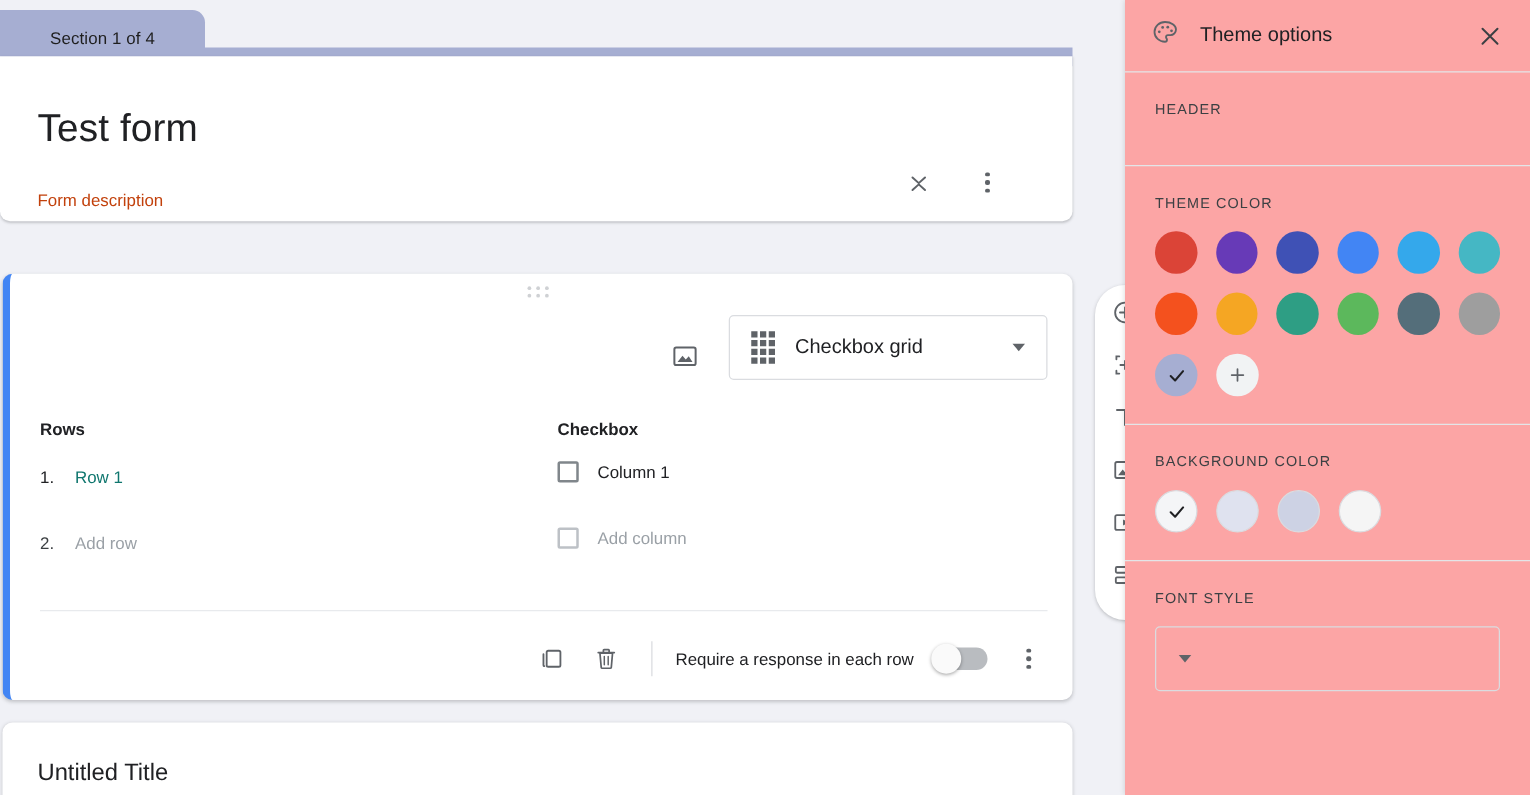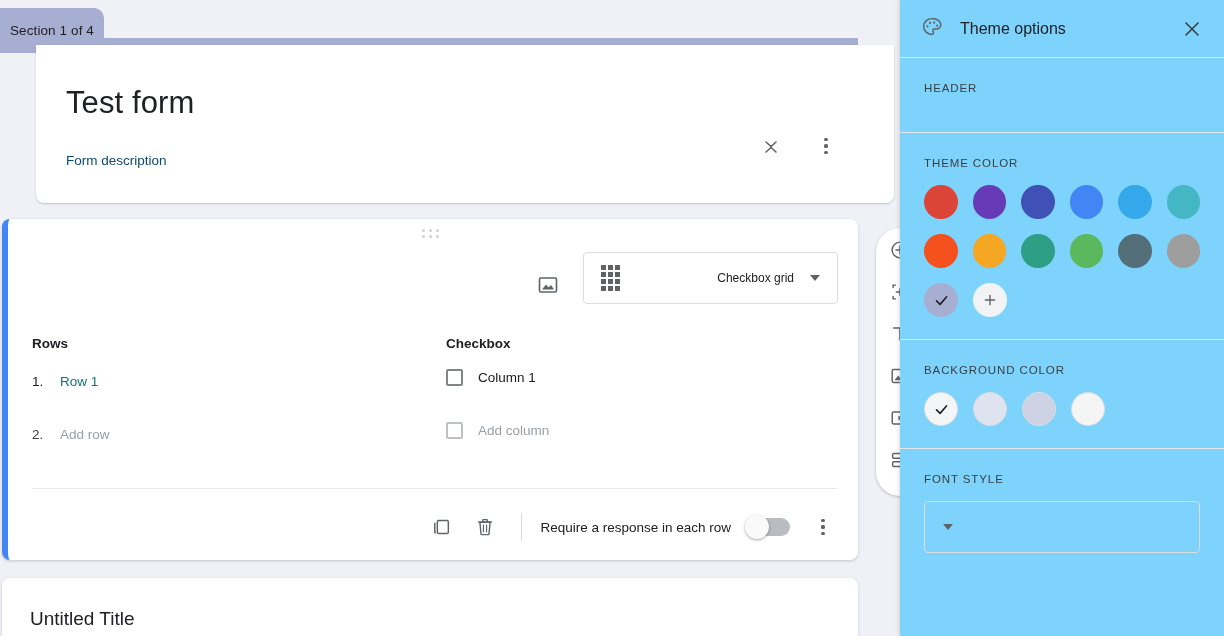--- a/index.html
+++ b/index.html
@@ -15,53 +15,52 @@
   #form-area {
     position: absolute; left: 0; top: 0;
     width: 900px; height: 636px;
     background: #f0f1f6;
     overflow: hidden;
   }
 
   
   #section-tab {
     position: absolute; left: 0; top: 8px;
-    height: 45px; padding: 0 10px;
+    height: 45px; padding: 0 40px;
     background: #a6aed2;
     border-top-right-radius: 10px;
     display: flex; align-items: center;
     z-index: 3;
   }
   #section-tab .tab-label {
     font-size: 13.5px; color: #1f1f1f; letter-spacing: .1px;
   }
   #tab-strip {
     position: absolute; left: 0; top: 38px;
     width: 858px; height: 15px;
     background: #a6aed2;
     z-index: 2;
   }
 
   
   #form-header-card {
     position: absolute; left: 0; top: 45px;
-    width: 858px; height: 158px;
+    width: 858px; height: 132px;
     background: #fff;
     border-bottom-left-radius: 8px; border-bottom-right-radius: 8px;
     box-shadow: 0 1px 2px rgba(60,64,67,.25);
     z-index: 4;
-    margin-left: 36px;
   }
   #form-title {
     position: absolute; left: 30px; top: 40px;
     font-size: 31px; font-weight: 400; color: #202124; letter-spacing: .1px;
   }
   #form-description {
     position: absolute; left: 30px; top: 108px;
-    font-size: 13.5px; color: #0c4a6e;
+    font-size: 13.5px; color: #c2410c;
   }
   #header-collapse-icon {
     position: absolute; right: 110px; top: 88px;
     width: 26px; height: 26px;
     display: flex; align-items: center; justify-content: center;
   }
   #header-more-icon {
     position: absolute; right: 55px; top: 88px;
     width: 26px; height: 26px;
     display: flex; flex-direction: column; align-items: center; justify-content: center; gap: 3px;
@@ -106,21 +105,21 @@
     border: 1px solid #dadce0; border-radius: 4px;
     background: #fff;
     display: flex; align-items: center; gap: 16px;
     padding: 0 17px;
   }
   #qtype-grid-icon {
     display: grid; grid-template-columns: repeat(3, 5px); grid-template-rows: repeat(4, 5px);
     gap: 2px;
   }
   #qtype-grid-icon i { background: #5f6368; display: block; width: 5px; height: 5px; }
-  #qtype-label { font-size: 12px; color: #202124; flex: 1; text-align: right; }
+  #qtype-label { font-size: 16px; color: #202124; flex: 1; }
   .caret {
     width: 0; height: 0;
     border-left: 5px solid transparent; border-right: 5px solid transparent;
     border-top: 6px solid #5f6368;
   }
 
   
   .col-head {
     position: absolute; font-size: 13.5px; font-weight: bold; color: #202124;
   }
@@ -210,21 +209,21 @@
     display: flex; flex-direction: column; align-items: center;
     padding-top: 10px; gap: 18px;
     z-index: 5;
   }
   .float-icon { width: 24px; height: 24px; display: flex; align-items: center; justify-content: center; }
 
   
   #theme-panel {
     position: absolute; right: 0; top: 0;
     width: 324px; height: 636px;
-    background: #7dd3fc;
+    background: #fca5a5;
     box-shadow: -1px 0 4px rgba(60,64,67,.18);
     z-index: 10;
     overflow: hidden;
   }
   #panel-header {
     height: 58px; display: flex; align-items: center;
     padding: 0 18px 0 20px;
     border-bottom: 1px solid #e3e5e8;
   }
   #panel-title { font-size: 16px; color: #202124; margin-left: 16px; flex: 1; }

